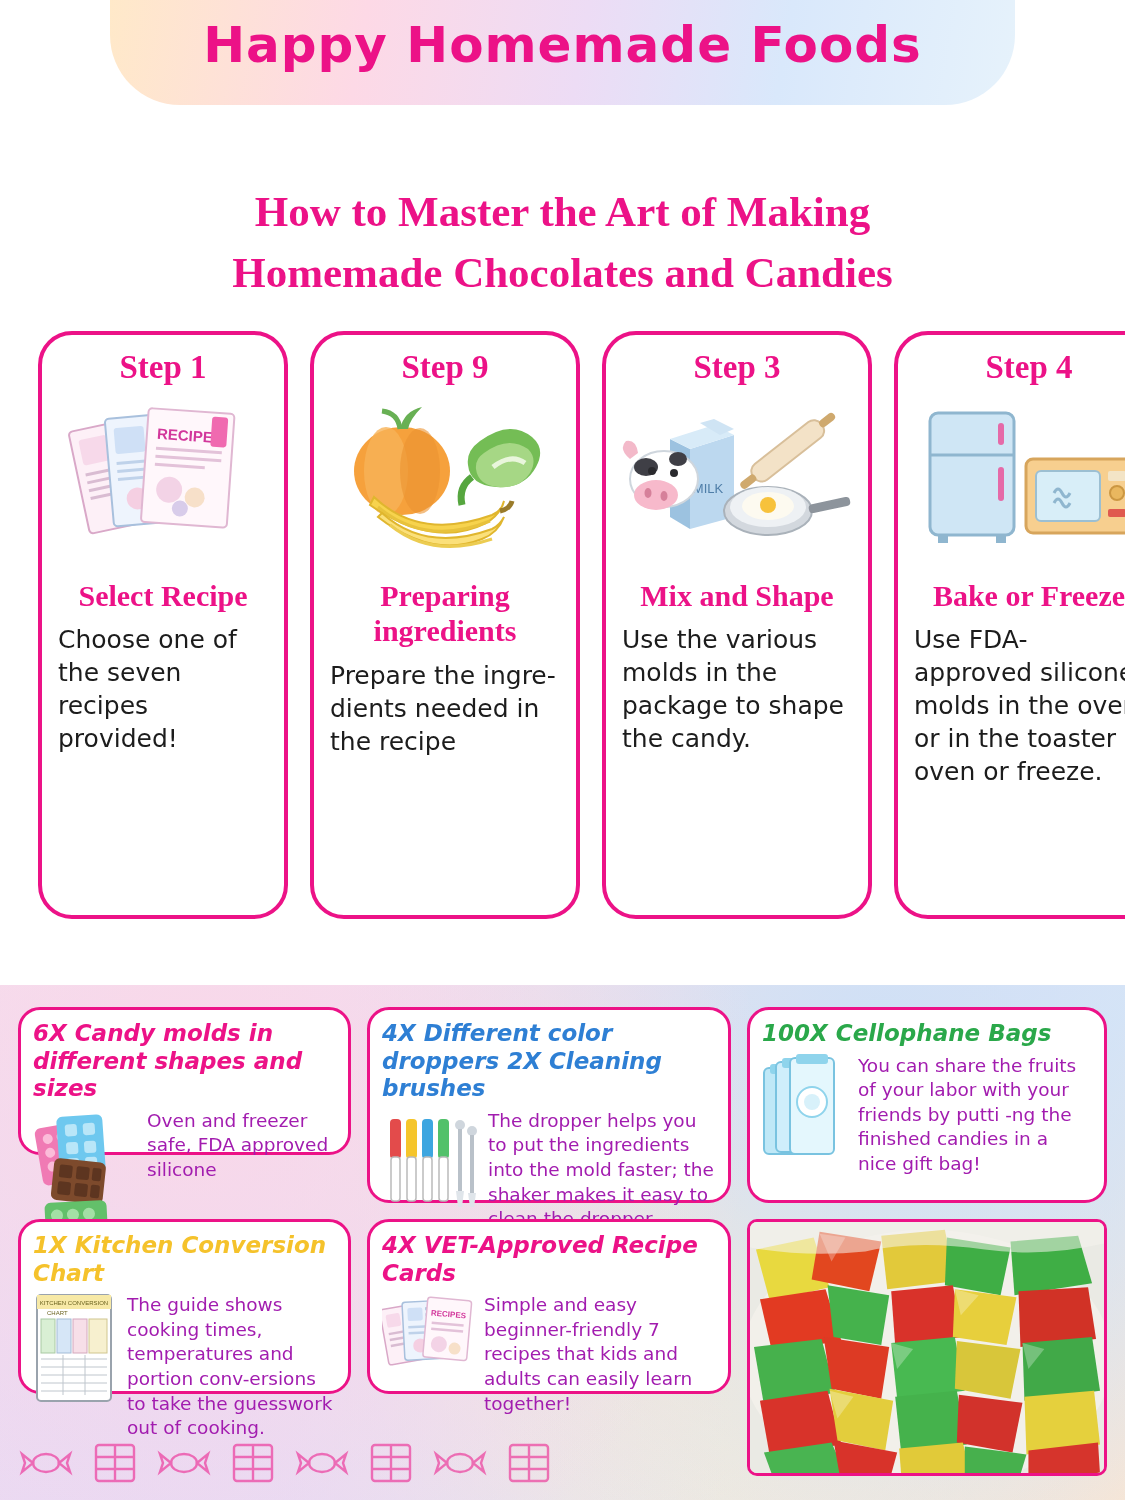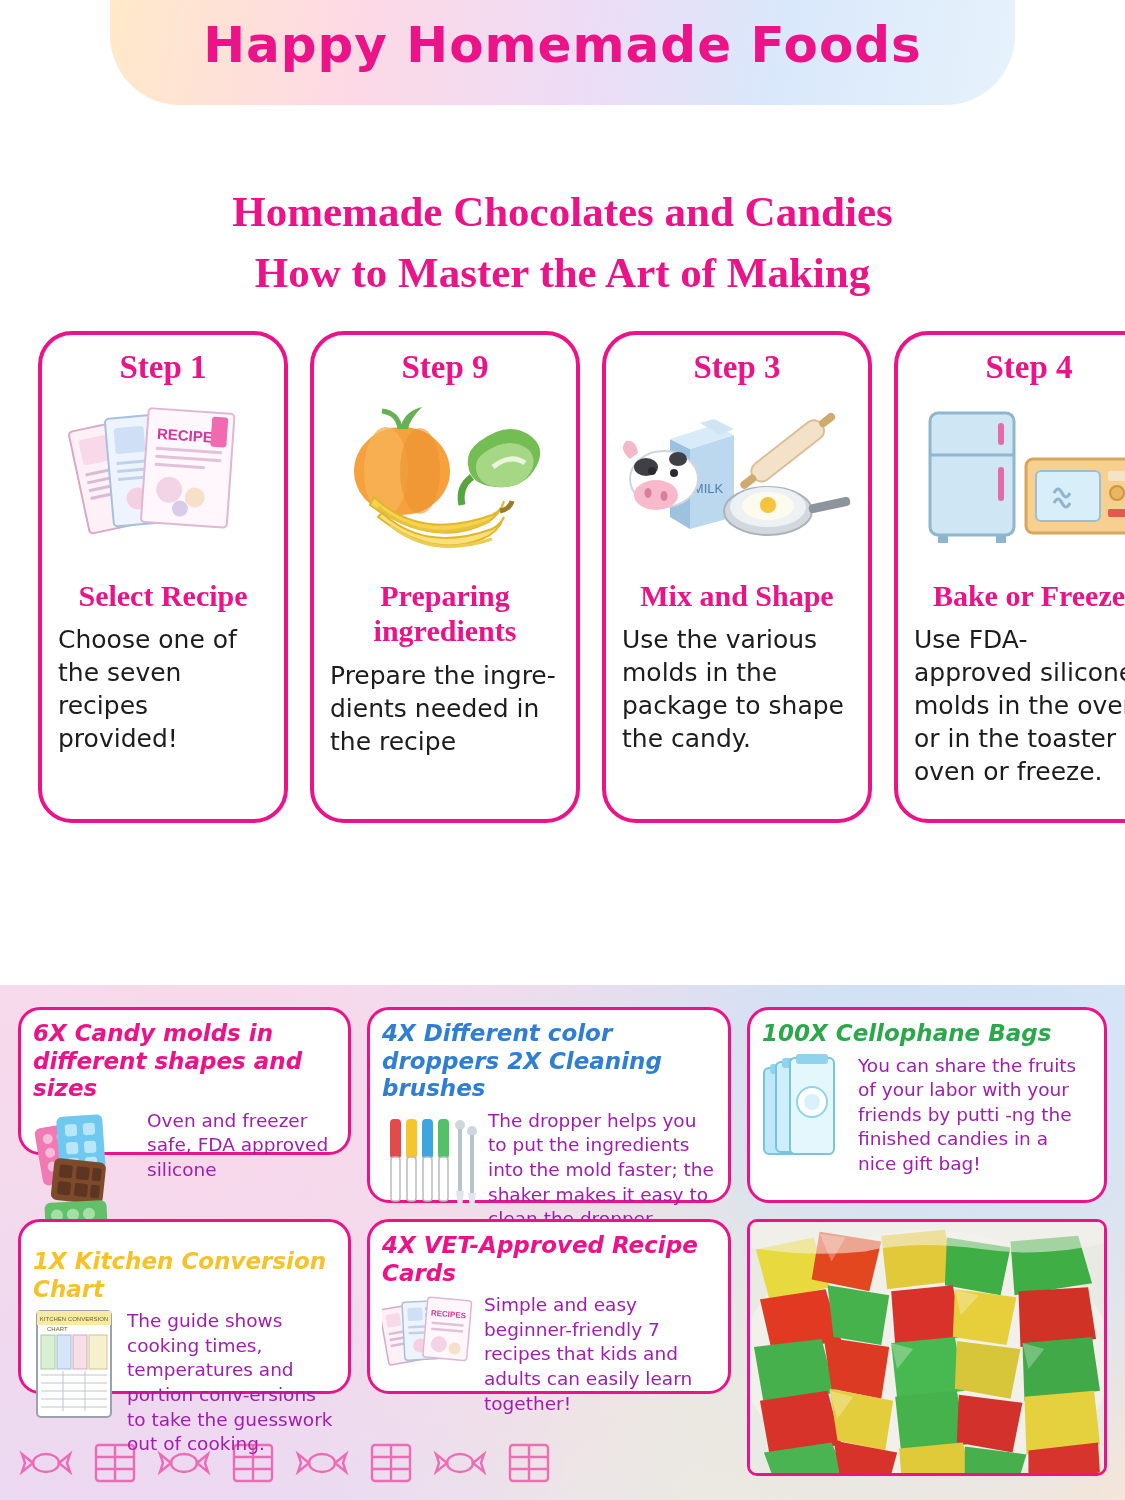--- a/index.html
+++ b/index.html
@@ -50,21 +50,21 @@
   
   .steps {
     display: flex;
     gap: 22px;
     margin: 28px 38px 0 38px;
   }
   .step-card {
     flex: 1 1 0;
     border: 4px solid #ec1287;
     border-radius: 34px;
-    height: 492px;
+    height: 588px;
     padding: 14px 16px 10px 16px;
     display: flex;
     flex-direction: column;
     background: #fff;
   }
   .step-num {
     text-align: center;
     font-family: "Liberation Serif", serif;
     font-weight: bold;
     font-size: 33px;
@@ -124,21 +124,21 @@
     font-family: "DejaVu Sans", sans-serif;
     font-style: italic;
     font-weight: bold;
     font-size: 23px;
     line-height: 1.2;
     margin-bottom: 6px;
   }
   .t-pink { color: #ec1287; }
   .t-blue { color: #2e7fd4; }
   .t-green { color: #2aa84a; }
-  .t-yellow { color: #f5c22b; margin-top: 16px; }
+  .t-yellow { color: #f5c22b; }
   .feat-row { display: flex; gap: 10px; align-items: flex-start; }
   .feat-text {
     font-family: "DejaVu Sans", sans-serif;
     font-size: 18.5px;
     line-height: 1.33;
     color: #a21caf;
   }
   .feat-art { flex: 0 0 auto; }
 
   .f1 { flex: 0 0 333px; height: 148px; }
@@ -171,22 +171,22 @@
 </style>
 </head>
 <body>
 
 <div class="banner">
   <div class="banner-bg"></div>
   <div class="banner-title">Happy Homemade Foods</div>
 </div>
 
 <div class="headline">
+  <div>How to Master the Art of  Making</div>
   <div>Homemade Chocolates and Candies</div>
-  <div>How to Master the Art of  Making</div>
 </div>
 
 <div class="steps">
 
   <div class="step-card c1">
     <div class="step-num">Step 1</div>
     <div class="step-art">
       <svg width="210" height="165" viewBox="0 0 210 165">
         <g transform="rotate(-12 60 90)">
           <rect x="22" y="30" width="78" height="104" rx="4" fill="#fdf0f7" stroke="#d9a8c8" stroke-width="2"></rect>

